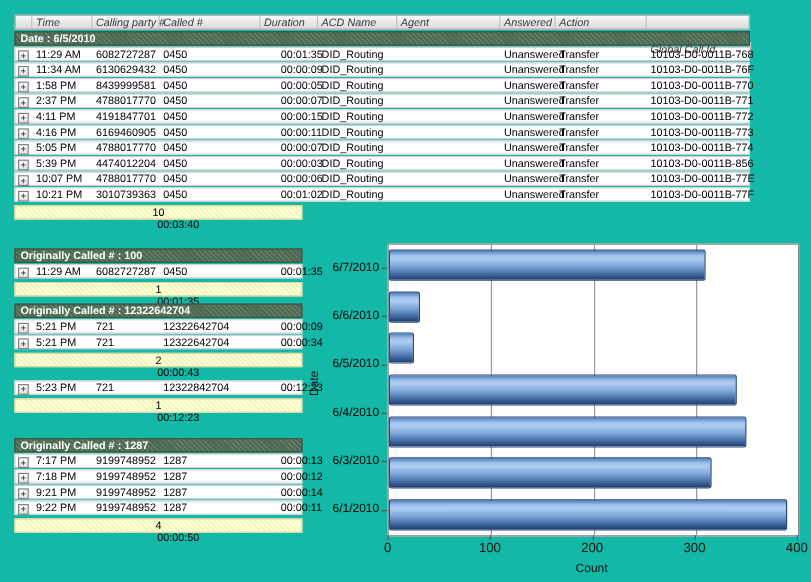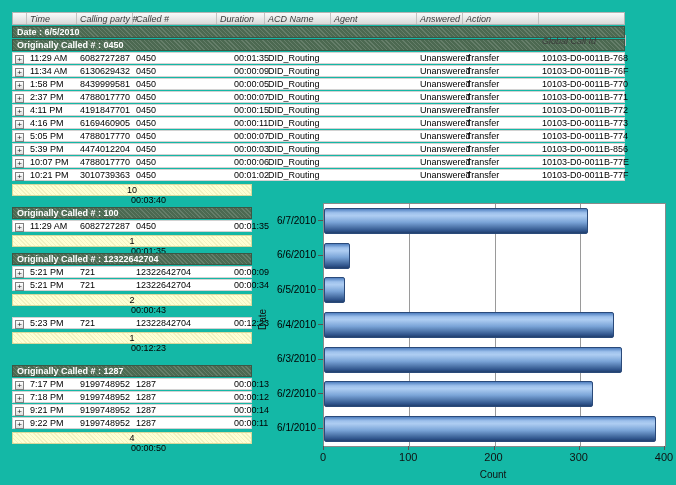--- a/index.html
+++ b/index.html
@@ -71,23 +71,20 @@
         <div class="c" style="width: 66px;">ACD Name</div>
         <div class="c" style="width: 86px;">Agent</div>
         <div class="c" style="width: 46px;">Answered</div>
         <div class="c" style="width: 76px;">Action</div>
         <div class="c" style="width: 87px; margin-top: 44px;">Global Call Id</div>
       </div>
     <div class="green">
       <span>Date : 6/5/2010</span>
     </div>
     <div id="group-block-0">
-        <div class="green">
-          <div>Originally Called # : 0450</div>
-        </div>
         <div class="row" style="width: 613px;">
           <div class="c exp" style="width: 14px;"><div class="box">+</div></div>
           <div class="c" style="width: 50px;">11:29 AM</div>
           <div class="c" style="width: 56px;">6082727287</div>
           <div class="c" style="width: 84px;">0450</div>
           <div class="c dur" style="width: 48px;">00:01:35</div>
           <div class="c" style="width: 66px;">DID_Routing</div>
           <div class="c" style="width: 86px;"></div>
           <div class="c" style="width: 46px;">Unanswered</div>
           <div class="c" style="width: 76px;">Transfer</div>
@@ -317,24 +314,20 @@
         <div class="cat">
           <div>6/5/2010</div>
           <div class="cat-tick"></div>
         </div>
         <div class="cat">
           <div>6/4/2010</div>
           <div class="cat-tick"></div>
         </div>
         <div class="cat">
           <div>6/3/2010</div>
-          <div class="cat-tick"></div>
-        </div>
-        <div class="cat">
-          <div>6/2/2010</div>
           <div class="cat-tick"></div>
         </div>
         <div class="cat">
           <div>6/1/2010</div>
           <div class="cat-tick"></div>
         </div>
       </div>
     <div id="plot">
         <div class="gridline" style="left: 25%;"></div>
         <div class="gridline" style="left: 50%;"></div>

